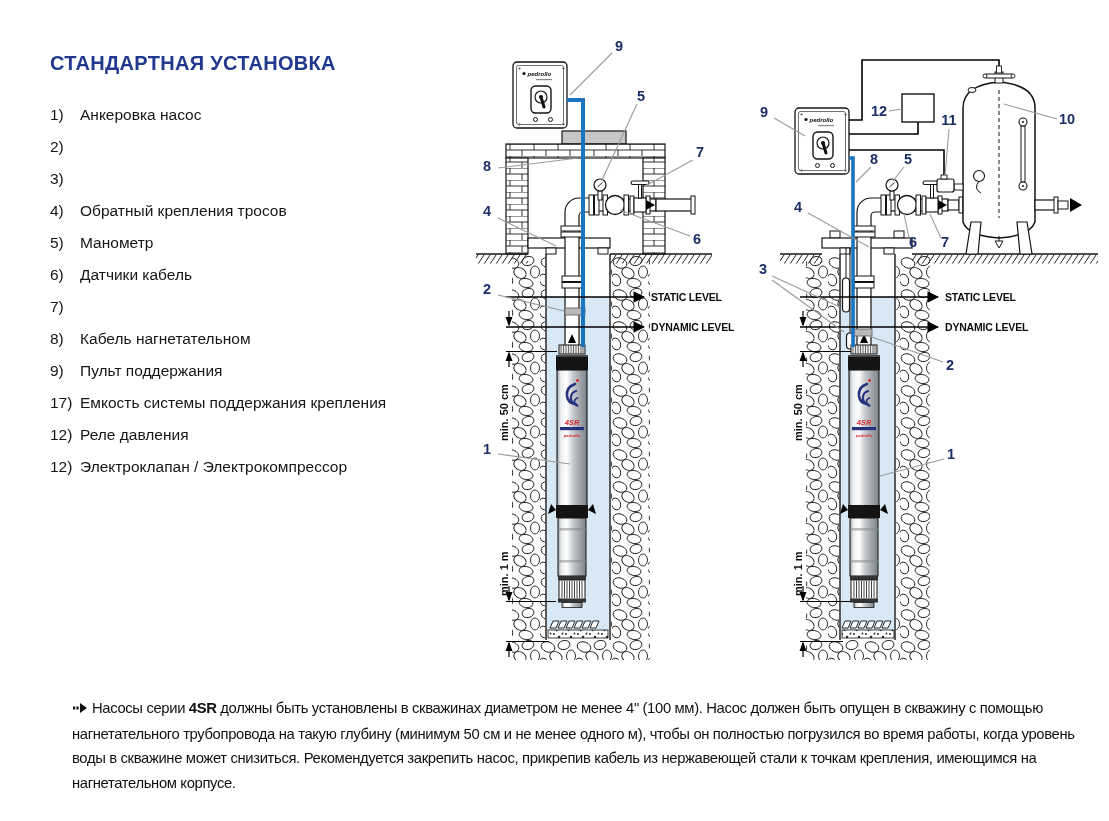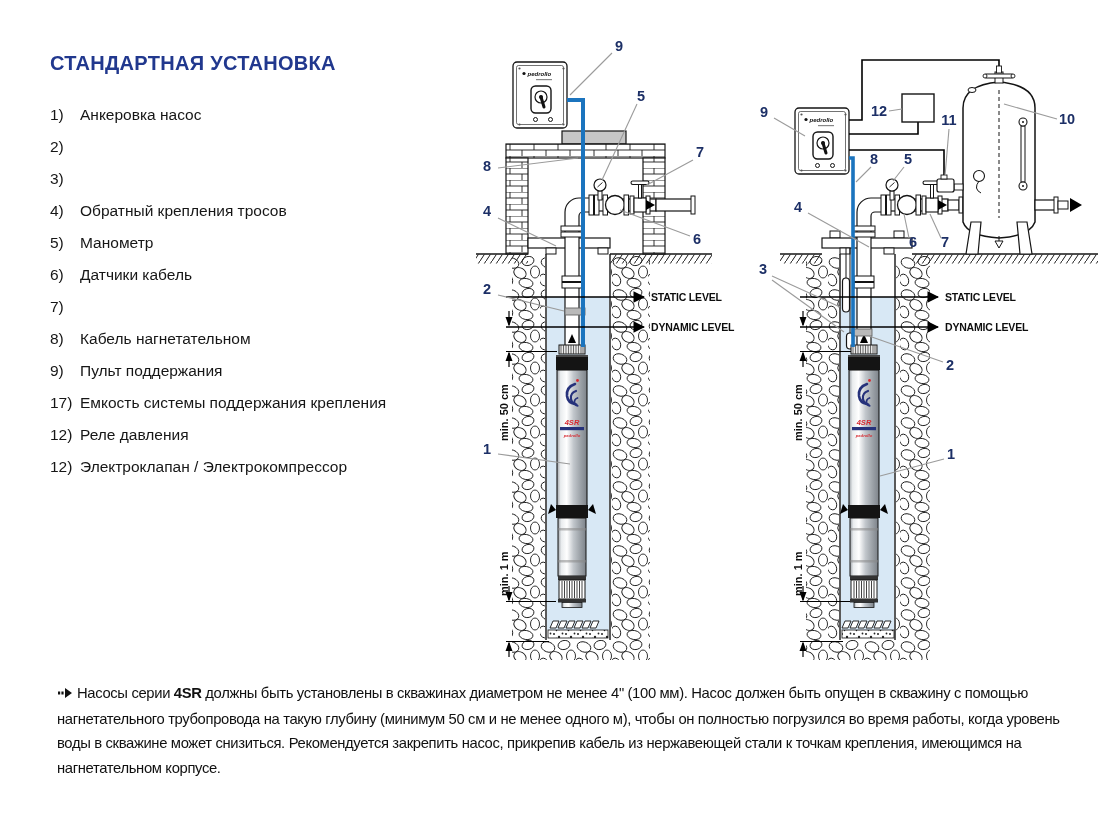--- a/index.html
+++ b/index.html
@@ -4,21 +4,21 @@
 <style>
   html,body{margin:0;padding:0;background:#fff;}
   body{font-family:"Liberation Sans",sans-serif;color:#111;}
   #page{position:relative;width:1109px;height:821px;background:#fff;overflow:hidden;}
   h1#title{position:absolute;left:50px;top:52px;margin:0;font-size:20px;font-weight:bold;
     color:#21388e;letter-spacing:.3px;}
   ul#parts{position:absolute;left:50px;top:99px;margin:0;padding:0;list-style:none;}
   ul#parts li{display:flex;height:32px;align-items:center;font-size:15.5px;color:#161616;white-space:nowrap;}
   ul#parts .num{width:30px;flex:0 0 30px;}
   #note{position:absolute;left:57px;top:681px;width:1032px;font-size:14.8px;line-height:24.5px;
-    letter-spacing:-0.35px;color:#101010;margin:0;}
+    letter-spacing:-0.35px;color:#101010;margin:15px;}
   #note .icn{display:inline-block;vertical-align:-1px;margin-right:4px;}
   svg text{font-family:"Liberation Sans",sans-serif;}
   .callout{font-size:14.5px;font-weight:bold;fill:#1c2f66;text-anchor:middle;}
   .lvl{font-size:10.5px;font-weight:bold;fill:#0d0d0d;letter-spacing:-0.2px;}
   .dim{font-size:11px;font-weight:bold;fill:#0d0d0d;}
   .leader{stroke:#9b9b9b;stroke-width:1.1;fill:none;}
   .blk{stroke:#141414;fill:#fff;}
 </style>
 </head>
 <body>

